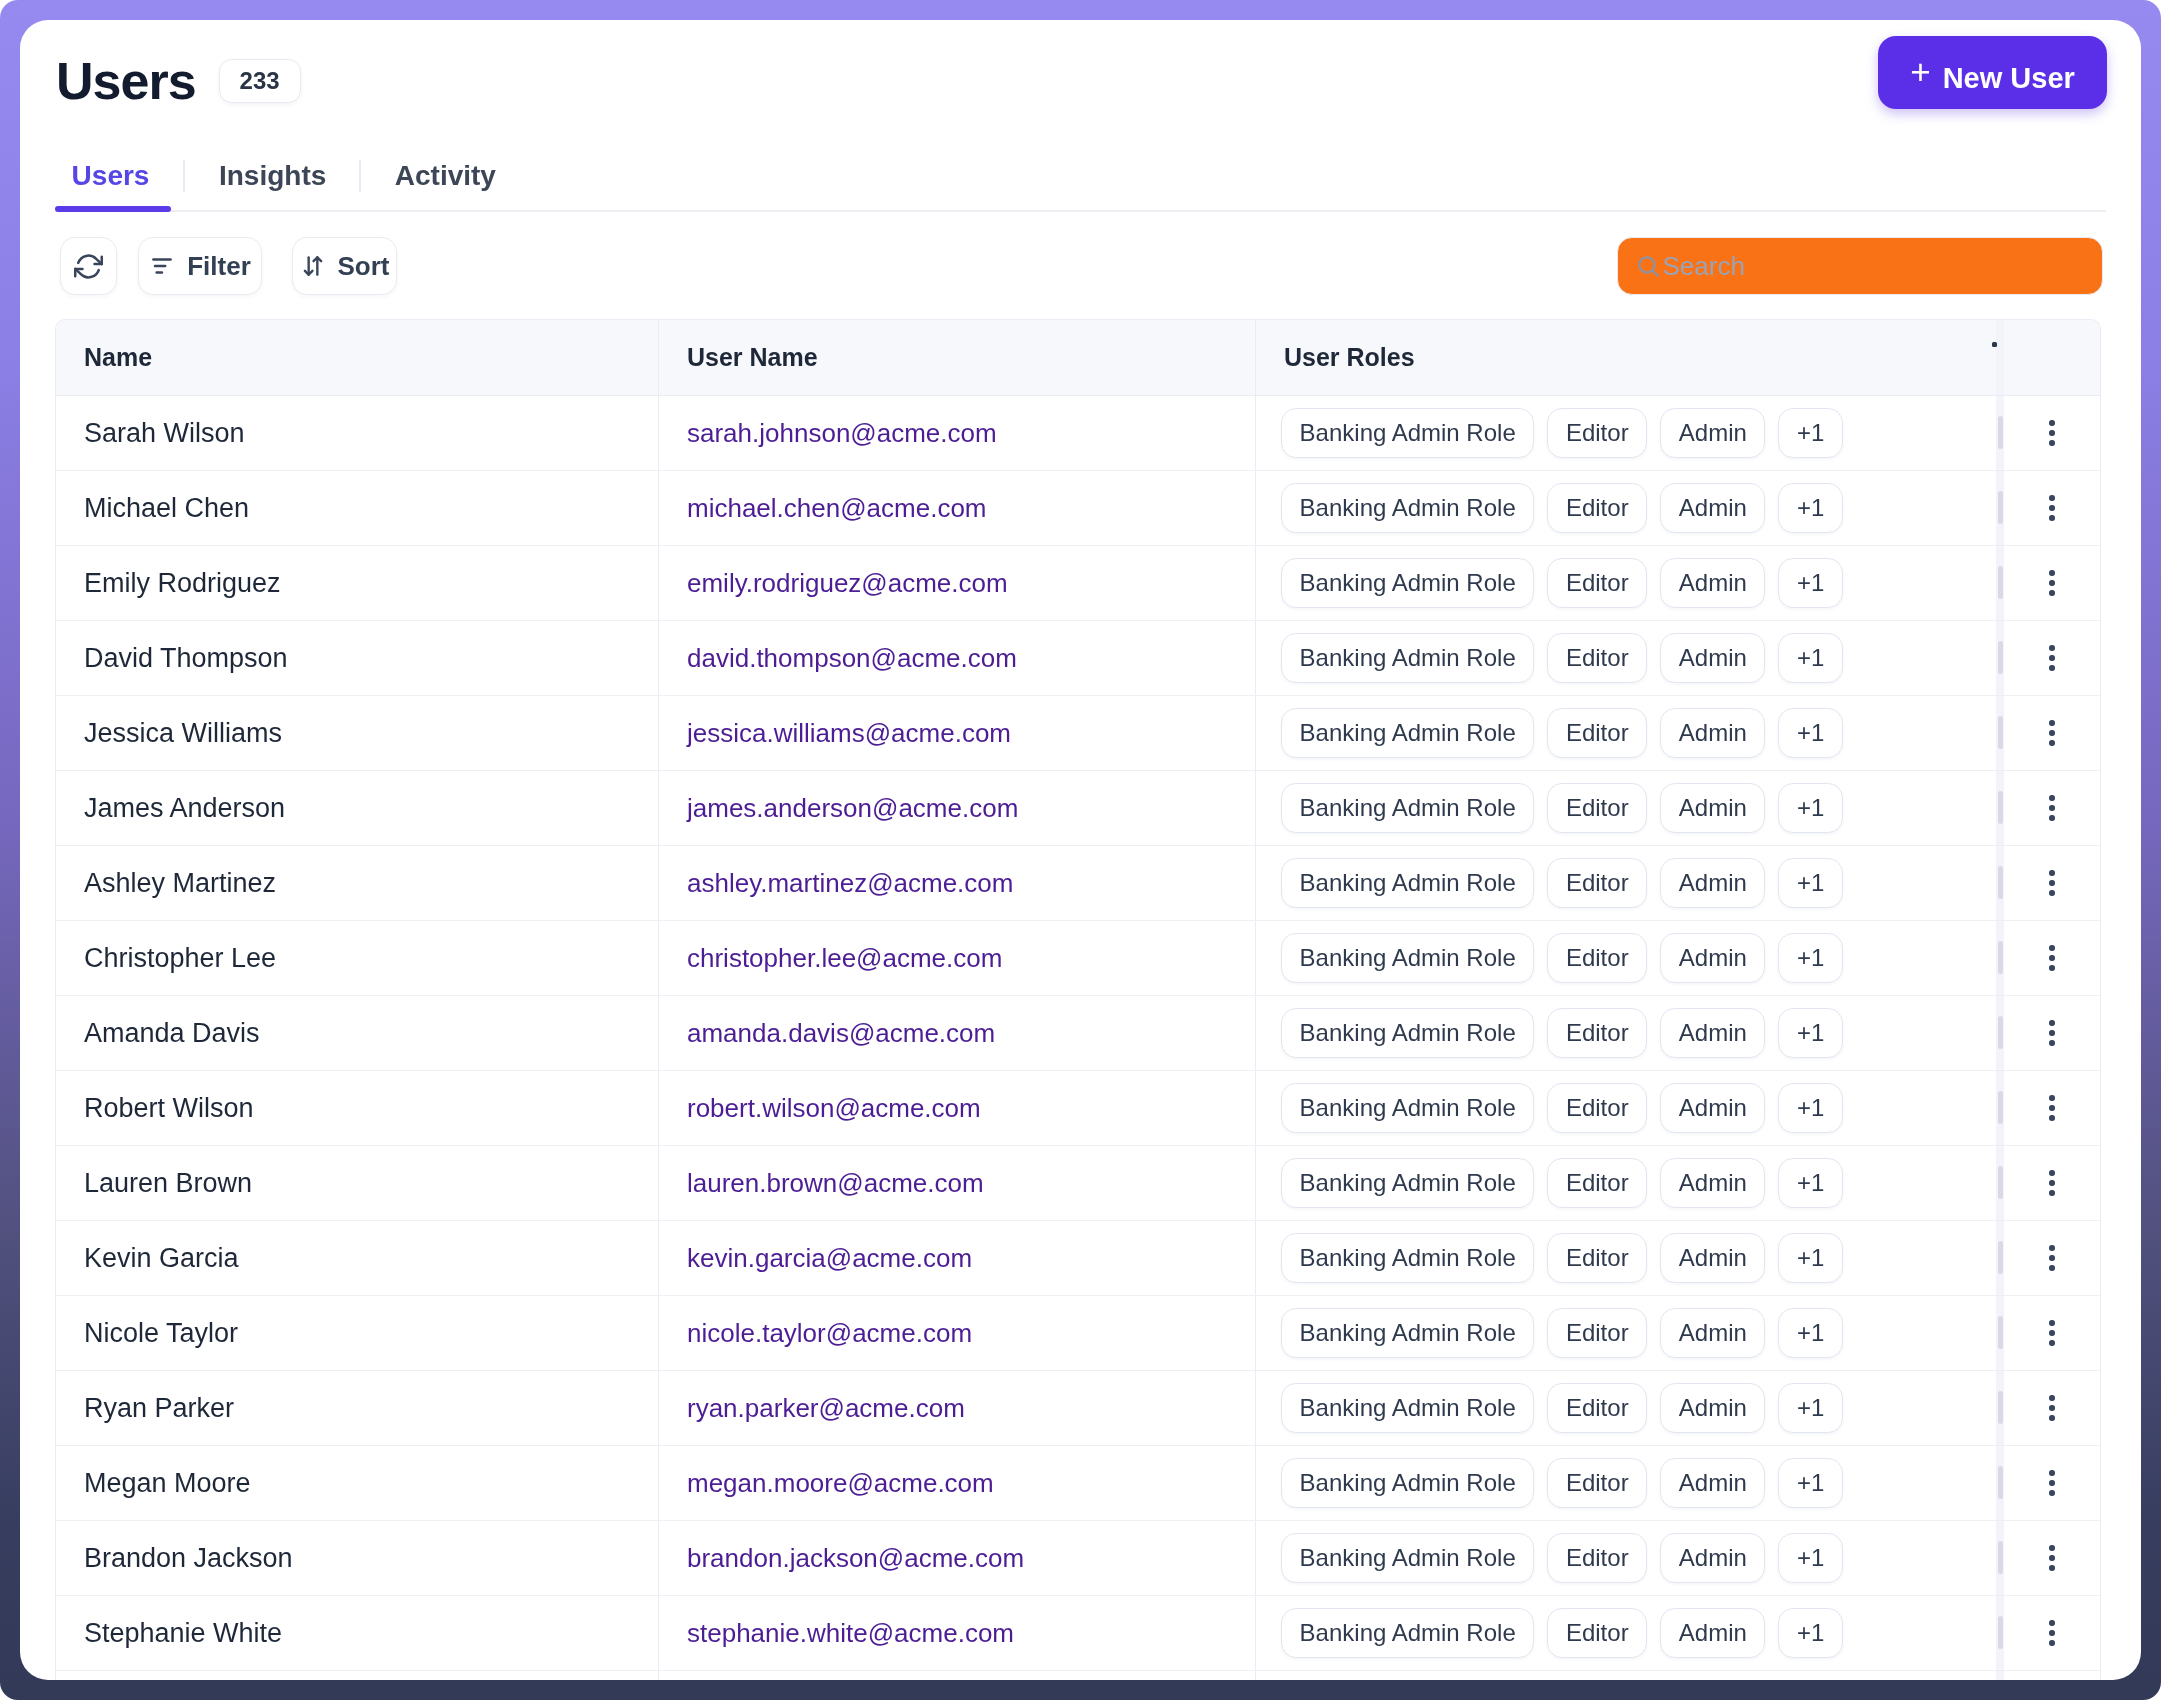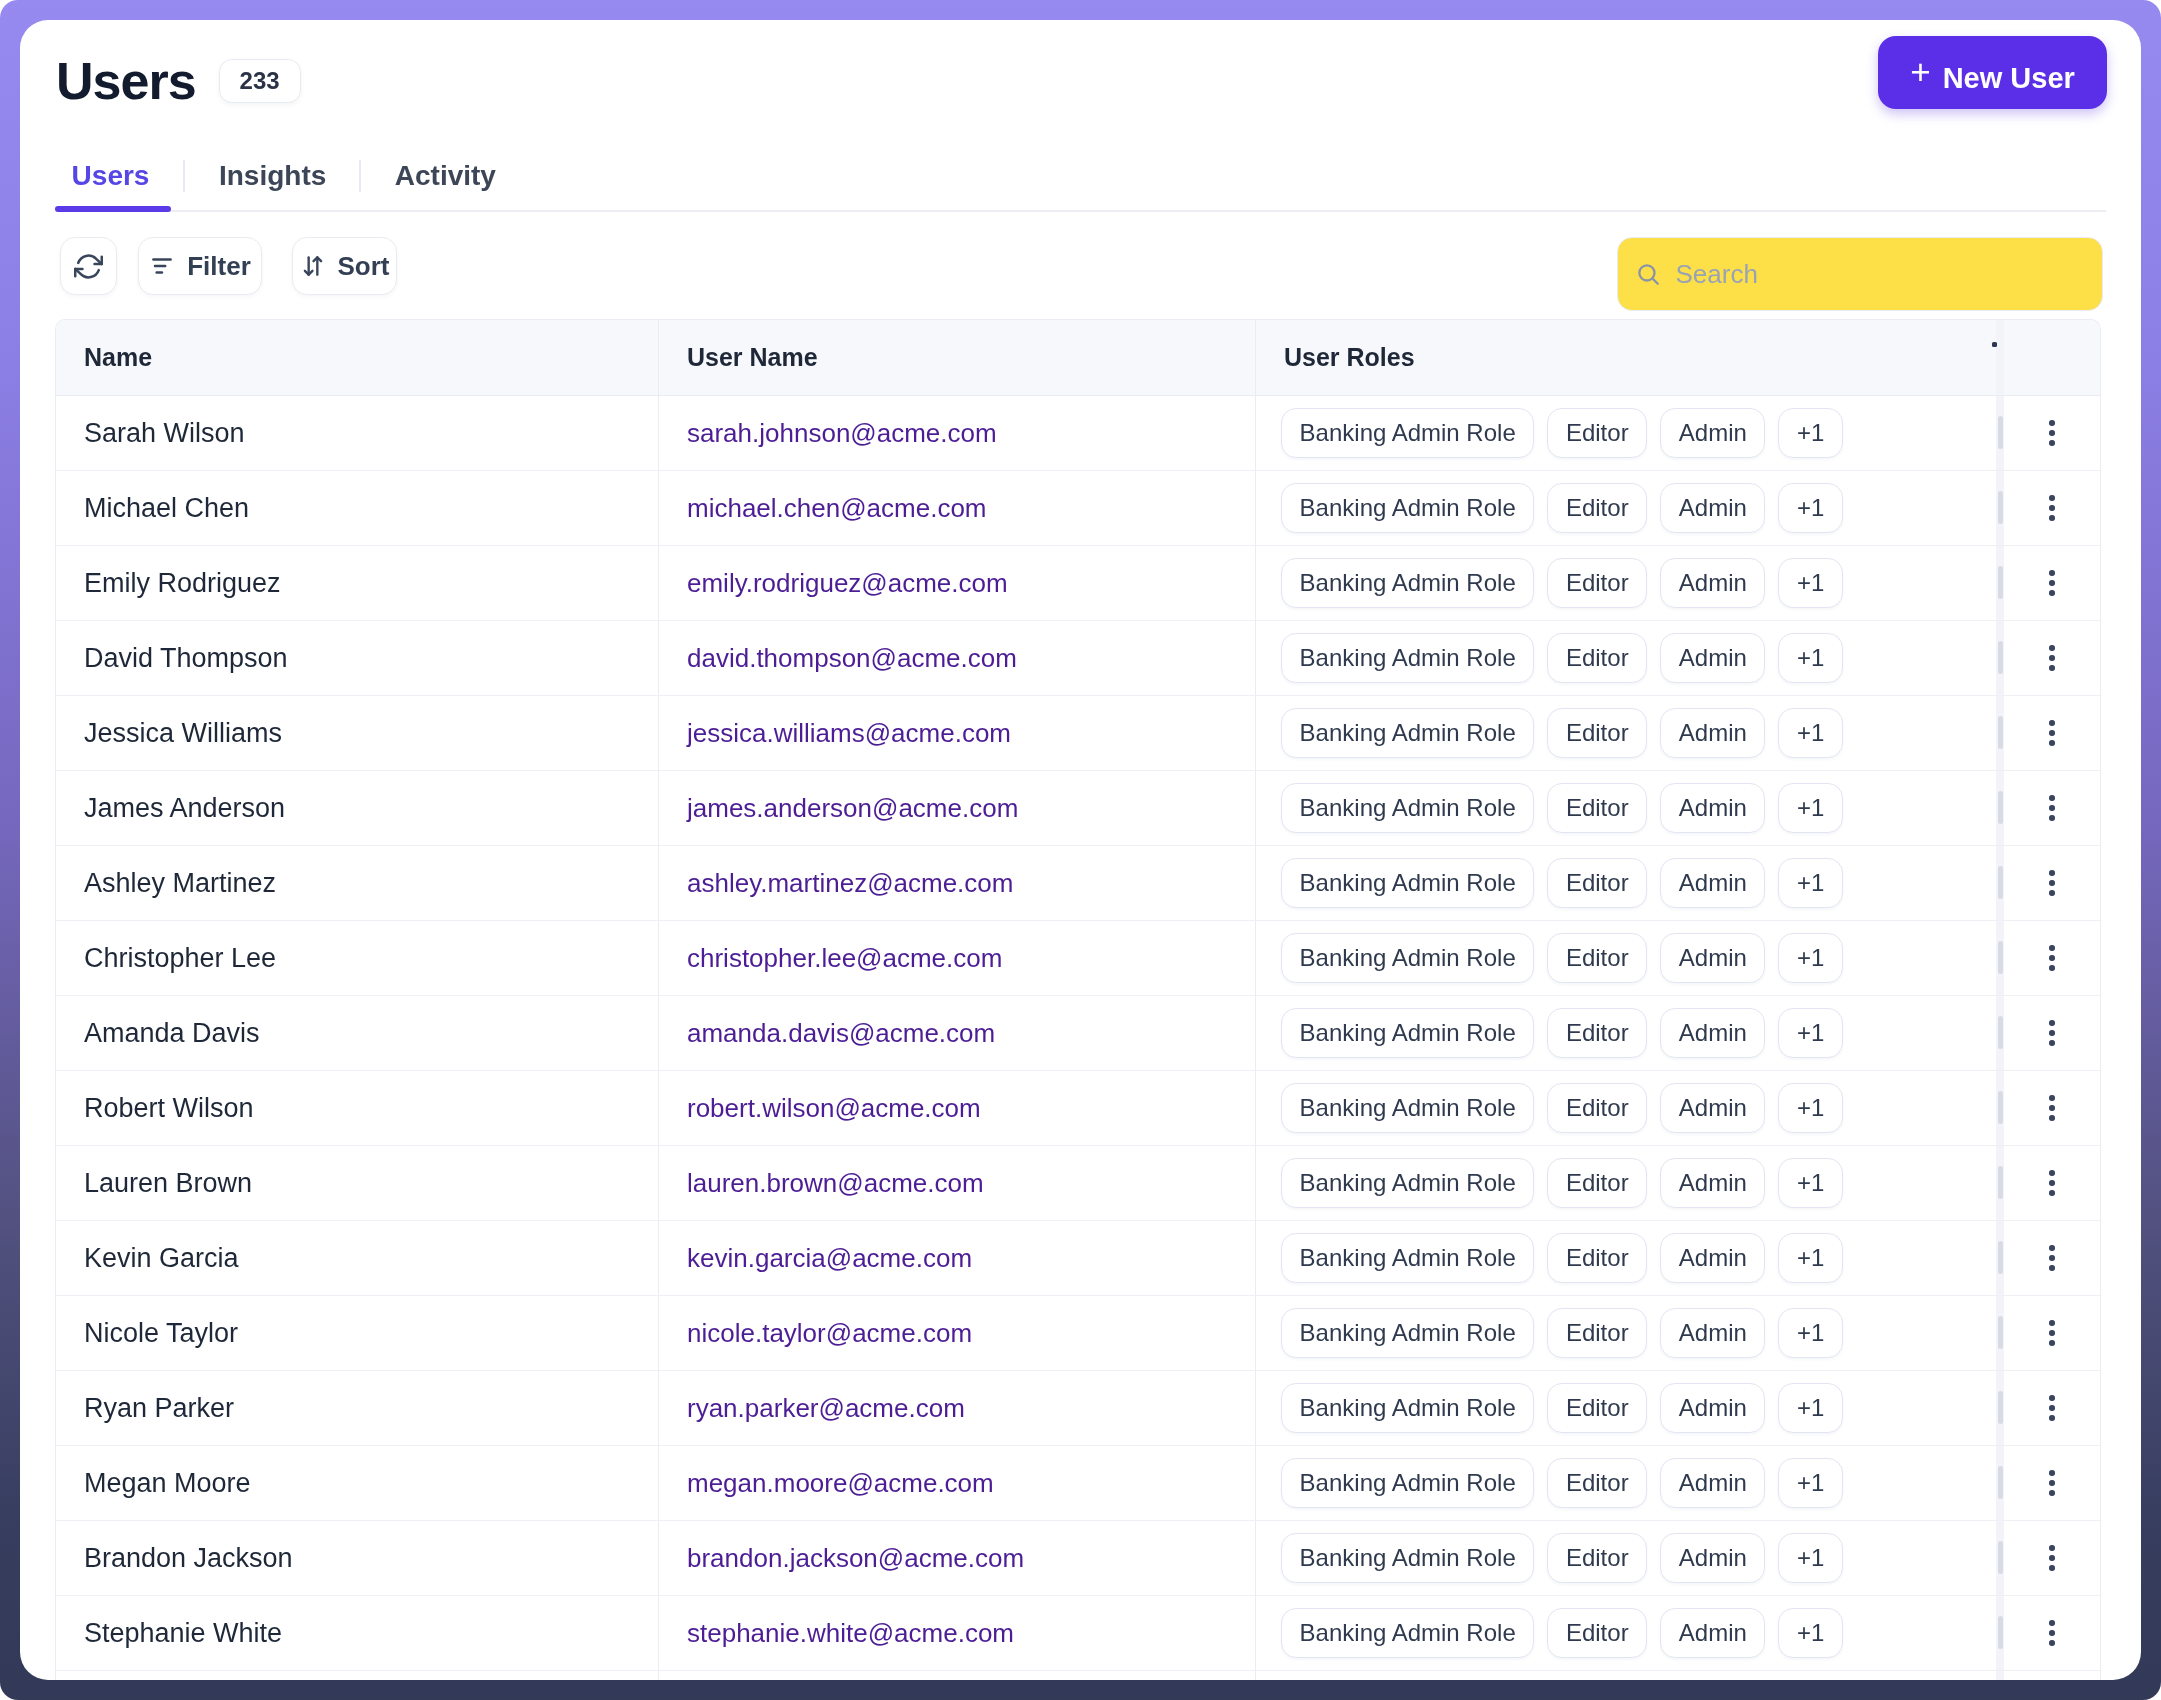--- a/index.html
+++ b/index.html
@@ -42,22 +42,22 @@
   .tbtn{
     position:absolute;top:0;height:58px;background:#fff;border:1.5px solid #e9ebf1;border-radius:15px;
     display:flex;align-items:center;justify-content:center;gap:12px;cursor:pointer;
     font-size:26px;font-weight:600;color:#333f53;box-shadow:0 2px 5px rgba(25,35,65,.04);
   }
   .tbtn svg{display:block;}
   .btn-refresh{left:0;width:57px;}
   .btn-filter{left:78px;width:124px;}
   .btn-sort{left:232px;width:105px;}
   .search-box{
-    position:absolute;right:2.5px;top:0;width:486px;height:74px;background:#fde047;
-    border:1.5px solid #e9ebf1;border-radius:15px;display:flex;align-items:center;padding:0 17px;gap:13px;
+    position:absolute;right:2.5px;top:0;width:486px;height:58px;background:#f97316;
+    border:1.5px solid #e9ebf1;border-radius:15px;display:flex;align-items:center;padding:0 17px;gap:0;
   }
   .search-box input{
     border:none;outline:none;flex:1;font-size:26px;color:#2e3849;background:transparent;min-width:0;
   }
   .search-box input::placeholder{color:#9aa3b5;}
   
   .table{
     position:absolute;left:35px;top:299px;width:2046px;height:1385px;
     border:1.5px solid #e9ecf2;border-bottom:none;border-radius:10px 10px 0 0;overflow:hidden;background:#fff;
   }

